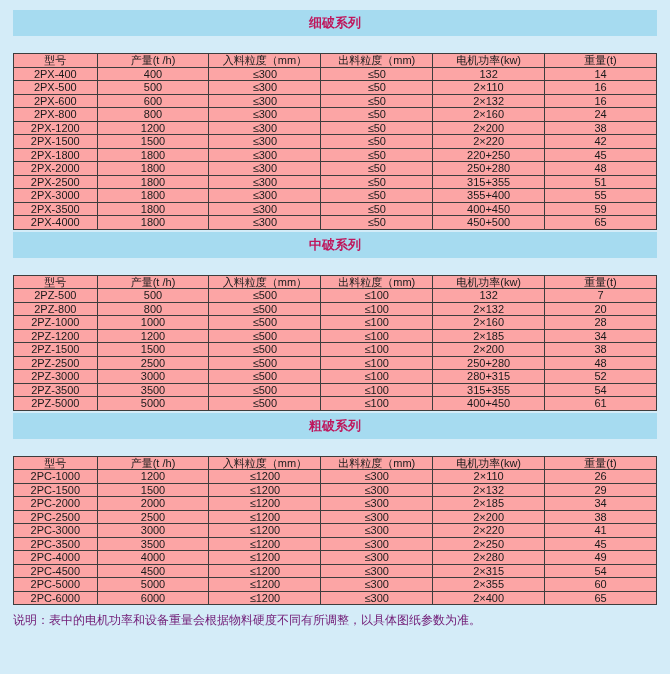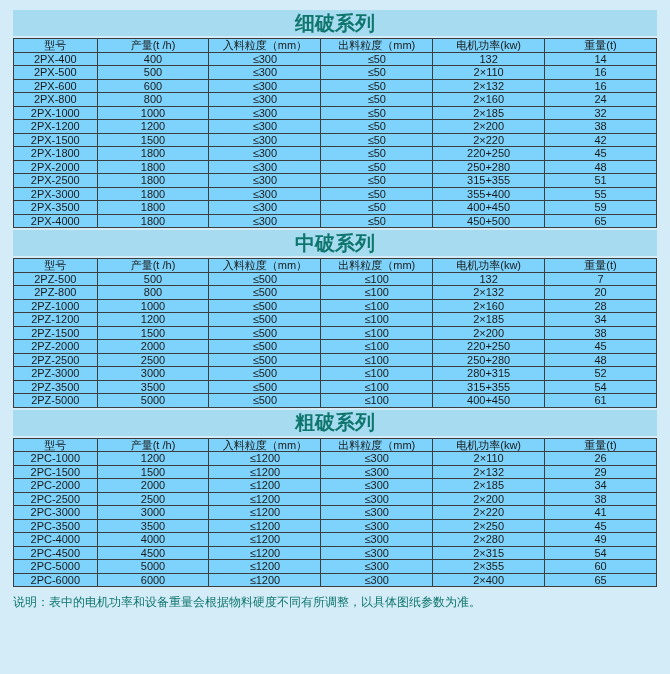--- a/index.html
+++ b/index.html
@@ -16,49 +16,49 @@
     background: #d4ecf8;
     overflow: hidden;
   }
   .section { margin-bottom: 2px; }
   .band {
     height: 26px;
     background: #a6dbf0;
     display: flex;
     align-items: center;
     justify-content: center;
-    font-size: 20px;
+    font-size: 13px;
     font-weight: bold;
-    color: #0f766e;
-    margin-bottom: 2px;
+    color: #be185d;
+    margin-bottom: 17px;
   }
   table.spec {
     width: 100%;
     border-collapse: collapse;
     table-layout: fixed;
-    background: #7dd3fc;
+    background: #fca5a5;
   }
   table.spec th, table.spec td {
     border: 1px solid #3d3d3d;
     height: 12.5px;
     padding: 0 2px;
     font-size: 11px;
     font-weight: normal;
     color: #1a1a1a;
     text-align: center;
     line-height: 1.1;
     overflow: hidden;
     white-space: nowrap;
   }
   col.c-model { width: 13%; }
   col.c-std { width: 17.4%; }
   .note {
     margin-top: 7px;
     font-size: 12px;
-    color: #0f766e;
+    color: #701a75;
     text-align: left;
   }
 </style>
 </head>
 <body>
 
 <div class="page">
   <div id="sections">
       <div class="section">
         <div class="band">细破系列</div>
@@ -108,28 +108,20 @@
             </tr>
             <tr>
               <td>2PX-800</td>
               <td>800</td>
               <td>≤300</td>
               <td>≤50</td>
               <td>2×160</td>
               <td>24</td>
             </tr>
             <tr>
-              <td>2PX-1000</td>
-              <td>1000</td>
-              <td>≤300</td>
-              <td>≤50</td>
-              <td>2×185</td>
-              <td>32</td>
-            </tr>
-            <tr>
               <td>2PX-1200</td>
               <td>1200</td>
               <td>≤300</td>
               <td>≤50</td>
               <td>2×200</td>
               <td>38</td>
             </tr>
             <tr>
               <td>2PX-1500</td>
               <td>1500</td>
@@ -245,28 +237,20 @@
             </tr>
             <tr>
               <td>2PZ-1500</td>
               <td>1500</td>
               <td>≤500</td>
               <td>≤100</td>
               <td>2×200</td>
               <td>38</td>
             </tr>
             <tr>
-              <td>2PZ-2000</td>
-              <td>2000</td>
-              <td>≤500</td>
-              <td>≤100</td>
-              <td>220+250</td>
-              <td>45</td>
-            </tr>
-            <tr>
               <td>2PZ-2500</td>
               <td>2500</td>
               <td>≤500</td>
               <td>≤100</td>
               <td>250+280</td>
               <td>48</td>
             </tr>
             <tr>
               <td>2PZ-3000</td>
               <td>3000</td>

